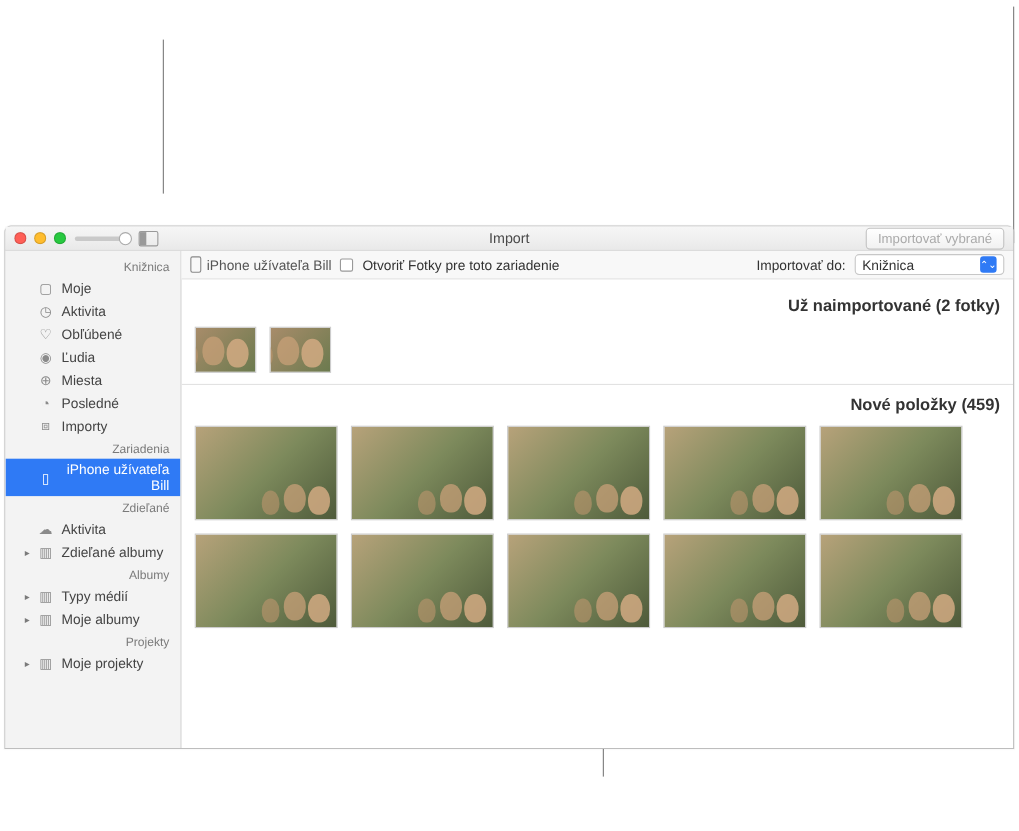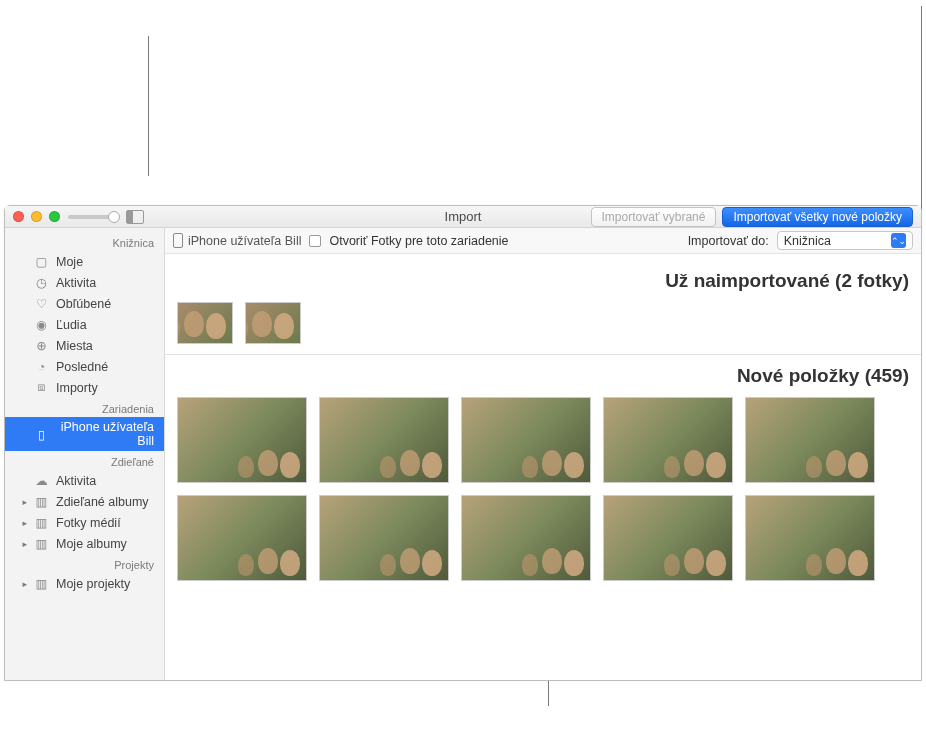--- a/index.html
+++ b/index.html
@@ -103,21 +103,21 @@
   .select {
     border:1px solid #c7c7c7; border-radius:4px; padding:1px 6px;
     display:flex; align-items:center; gap:60px; background:#fff; font-size:12.5px;
     min-width:130px;
   }
   .select-caret{
     width:15px;height:15px;border-radius:3px;background:#2f7af5;
     display:flex;align-items:center;justify-content:center;color:#fff;font-size:9px;
   }
   .content { flex:1; padding:10px 12px; overflow:auto;}
-  .sect-title { font-weight:600; font-size:19px; margin:6px 0 10px; }
+  .sect-title { font-weight:600; font-size:15px; margin:6px 0 10px; }
   .thumb-row { display:flex; flex-wrap:wrap; gap:12px; margin-bottom:10px;}
   .thumb {
     width:56px;height:42px;border:1px solid #ccc;
     background:linear-gradient(135deg,#a88c6a,#6b7a4e);
     position:relative; overflow:hidden;
   }
   .thumb.big {
     width:130px;height:86px;
     background:linear-gradient(135deg,#b7a27a,#7d8a5c,#4e5a3a);
   }
@@ -166,21 +166,20 @@
     </div>
     <div class="zoom-slider">
       <div class="zoom-thumb"></div>
     </div>
     <div class="sidebar-toggle"></div>
 
     <div class="title">Import</div>
 
     <div class="btn-group">
       <div class="btn disabled">Importovať vybrané</div>
-      <div class="btn primary">Importovať všetky nové položky</div>
     </div>
   </div>
 
   <div class="app-body">
     <div class="sidebar" id="sidebar">
         <div class="sb-header">Knižnica</div>
         <div class="sb-item">
           <span class="sb-tri"></span>
           <span class="sb-icon" style="color: rgb(138, 138, 138);">▢</span>
           <span>Moje</span>
@@ -225,24 +224,25 @@
         <div class="sb-item">
           <span class="sb-tri"></span>
           <span class="sb-icon" style="color: rgb(138, 138, 138);">☁</span>
           <span>Aktivita</span>
         </div>
         <div class="sb-item">
           <span class="sb-tri">▸</span>
           <span class="sb-icon" style="color: rgb(138, 138, 138);">▥</span>
           <span>Zdieľané albumy</span>
         </div>
-        <div class="sb-item">
-          <span class="sb-tri">▸</span>
-          <span class="sb-icon" style="color: rgb(138, 138, 138);">▥</span>
-          <span>Fotky médií</span>
+        <div class="sb-header">Albumy</div>
+        <div class="sb-item">
+          <span class="sb-tri">▸</span>
+          <span class="sb-icon" style="color: rgb(138, 138, 138);">▥</span>
+          <span>Typy médií</span>
         </div>
         <div class="sb-item">
           <span class="sb-tri">▸</span>
           <span class="sb-icon" style="color: rgb(138, 138, 138);">▥</span>
           <span>Moje albumy</span>
         </div>
         <div class="sb-header">Projekty</div>
         <div class="sb-item">
           <span class="sb-tri">▸</span>
           <span class="sb-icon" style="color: rgb(138, 138, 138);">▥</span>

